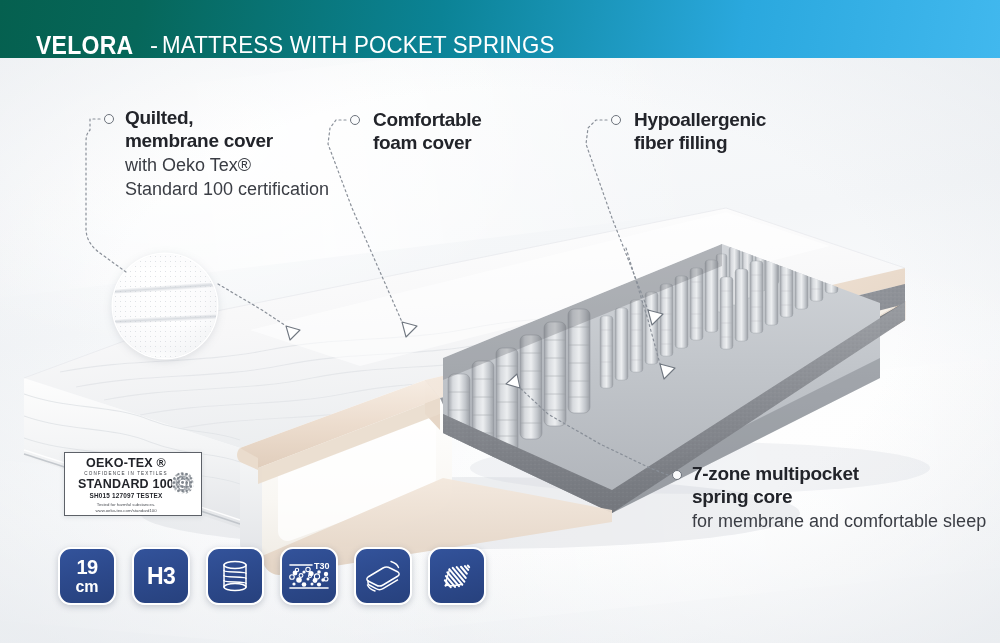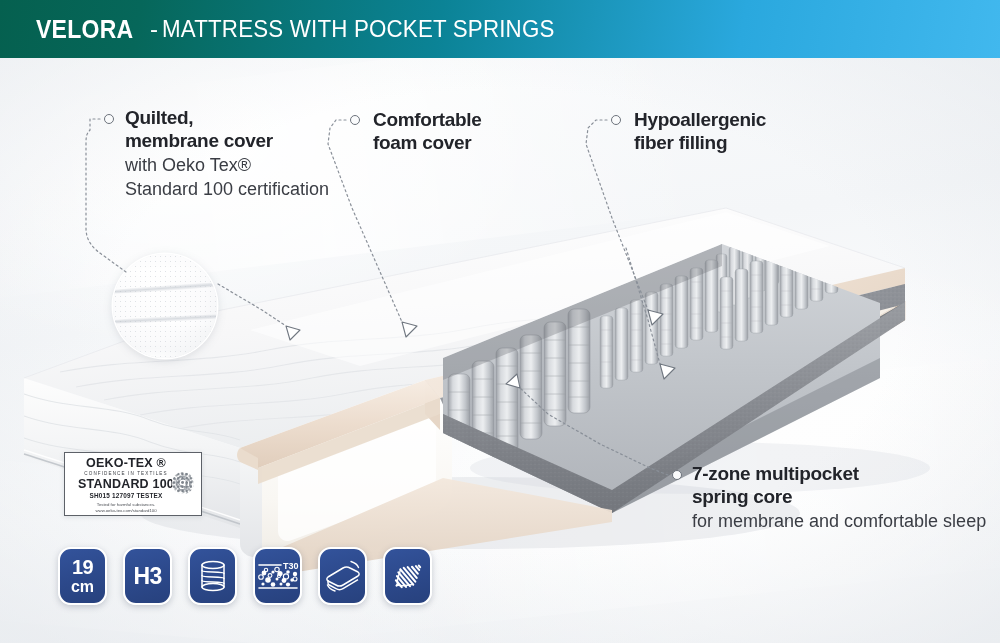--- a/index.html
+++ b/index.html
@@ -17,21 +17,21 @@
     overflow:hidden;
   }
 
   
   #header {
     position:absolute; left:0; top:0; width:1000px; height:58px;
     background:linear-gradient(100deg,#05604f 0%, #06675a 14%, #0b8396 44%, #2aa8de 74%, #41b8ee 100%);
     z-index:30;
   }
   #header-inner {
-    position:absolute; left:36px; top:0; height:58px;
+    position:absolute; left:36px; top:16px; height:58px;
     display:flex; align-items:center;
     white-space:nowrap;
   }
   .h-brand {
     color:#ffffff; font-size:25px; font-weight:bold;
     letter-spacing:0.3px;
     font-family:"Liberation Sans", sans-serif;
     transform:scaleX(0.92); transform-origin:left center;
   }
   .h-dash {
@@ -167,21 +167,21 @@
     background-image:radial-gradient(#7d838b 1.1px, transparent 1.3px);
     background-size:4.2px 4.2px;
   }
   #oeko .ot-emblem::after { transform:rotate(22deg); opacity:.7; }
 
   
   #badges {
     position:absolute; left:58px; top:489px; display:flex; gap:16px; z-index:24;
   }
   .badge {
-    width:49px; height:58px; border-radius:13px;
+    width:58px; height:58px; border-radius:13px;
     background:linear-gradient(165deg,#33539b 0%, #2d4a8d 45%, #27417d 100%);
     border:2px solid #ffffff;
     box-shadow:0 2px 6px rgba(90,100,120,.3);
     position:relative;
     display:flex; align-items:center; justify-content:center;
     flex-direction:column;
     color:#ffffff;
   }
   .b-num { font-size:20px; font-weight:bold; line-height:.95; letter-spacing:-.5px; }
   .b-unit { font-size:16px; font-weight:bold; line-height:1; margin-top:2px; }

